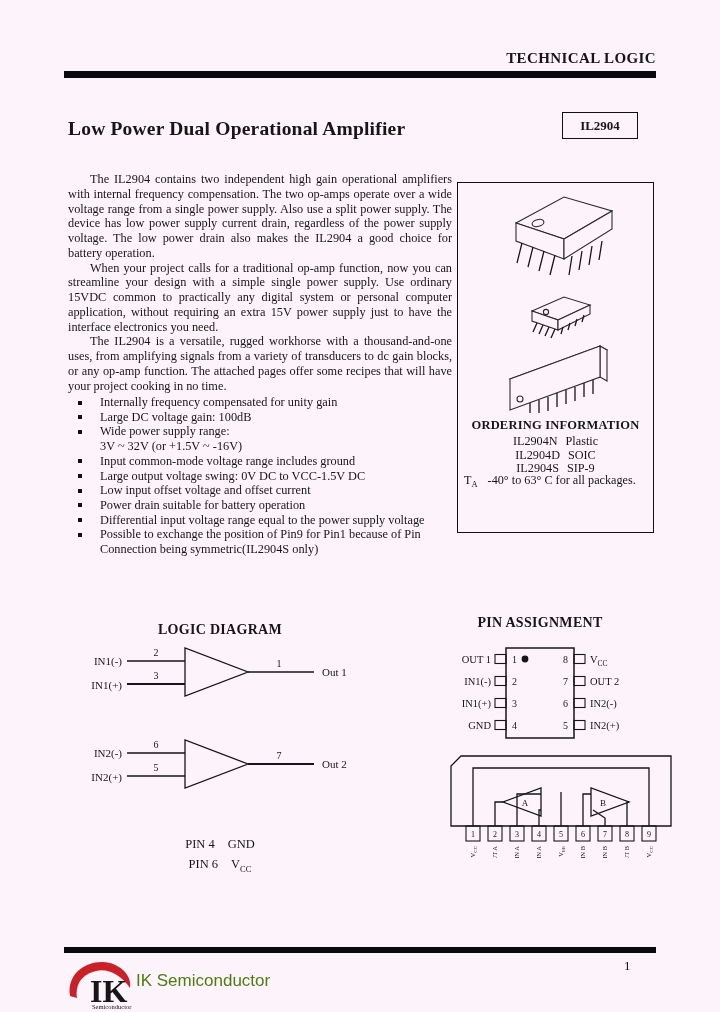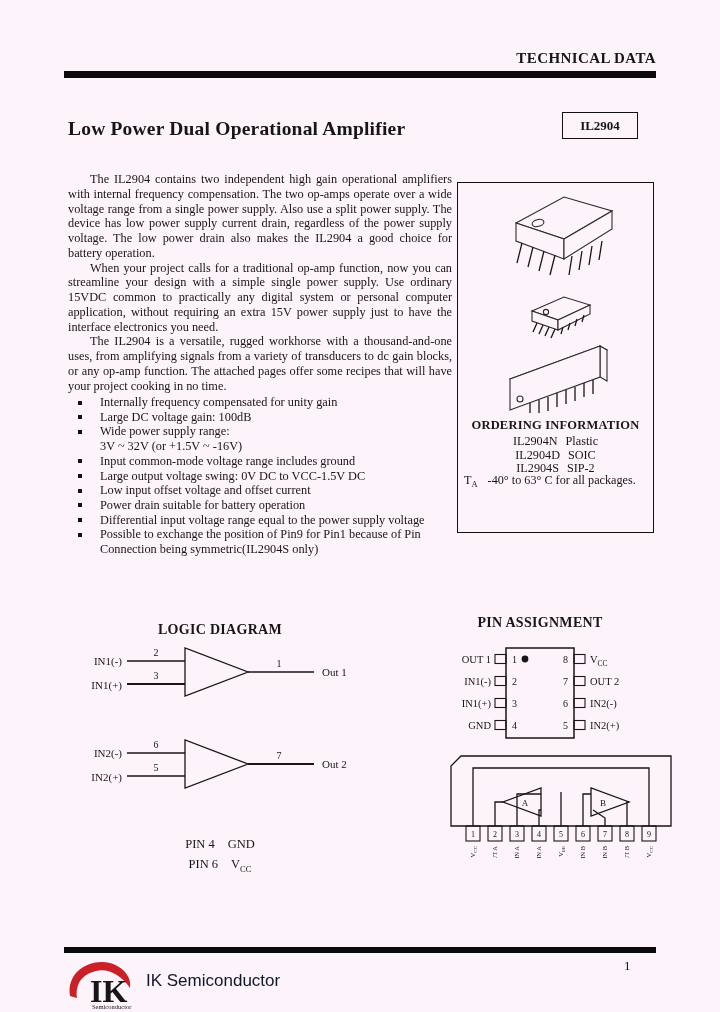--- a/index.html
+++ b/index.html
@@ -34,34 +34,34 @@
   .order-temp{position:absolute;left:6px;top:290px;width:186px;font-size:12.2px;}
   .order-temp sub,.pin-note sub{font-size:8.5px;}
   .order-temp .tnote{margin-left:10px;}
 
   .logic-title{left:120px;top:622px;width:200px;text-align:center;font-size:14px;font-weight:bold;letter-spacing:.3px;}
   .pin-title{left:450px;top:615px;width:180px;text-align:center;font-size:14px;font-weight:bold;letter-spacing:.3px;}
 
   .pin-notes{left:140px;top:817px;width:160px;text-align:center;font-size:12.5px;line-height:15.5px;margin-top:20px;}
   .pin-note .lbl{margin-right:13px;}
 
-  .brand{left:146px;top:971px;font-size:17px;font-family:"Liberation Sans",sans-serif;color:#0f172a;}
+  .brand{left:136px;top:971px;font-size:17px;font-family:"Liberation Sans",sans-serif;color:#4d7c0f;}
   .pageno{left:624px;top:958px;font-size:13px;}
 
   svg .ln{stroke:#161616;stroke-width:1.3;fill:none;}
   svg .ln2{stroke:#161616;stroke-width:2;fill:none;}
   svg .shape{stroke:#2b2b2b;stroke-width:1.1;fill:#fdf3fa;}
   svg text{font-family:"Liberation Serif",serif;fill:#161616;}
 </style>
 </head>
 <body>
 
 <div class="page">
 
-  <div class="abs tech-data">TECHNICAL DATA</div>
+  <div class="abs tech-data">TECHNICAL LOGIC</div>
   <div class="abs rule rule-top"></div>
 
   <div class="abs title">Low Power Dual Operational Amplifier</div>
   <div class="abs part-box">
     <span>IL2904</span>
   </div>
 
   <div class="abs paras">
     <p>The IL2904 contains two independent high gain operational amplifiers with internal frequency compensation. The two op-amps operate over a wide voltage range from a single power supply. Also use a split power supply. The device has low power supply current drain, regardless of the power supply voltage. The low power drain also makes the IL2904 a good choice for battery operation.</p>
     <p>When your project calls for a traditional op-amp function, now you can streamline your design with a simple single power supply. Use ordinary 15VDC common to practically any digital system or personal computer application, without requiring an extra 15V power supply just to have the interface electronics you need.</p>
@@ -110,21 +110,21 @@
     </svg>
     <div class="order-title">ORDERING INFORMATION</div>
     <div class="order-rows">
       <div class="order-row">
         <span>IL2904N</span><span>Plastic</span>
       </div>
       <div class="order-row">
         <span>IL2904D</span><span>SOIC</span>
       </div>
       <div class="order-row">
-        <span>IL2904S</span><span>SIP-2</span>
+        <span>IL2904S</span><span>SIP-9</span>
       </div>
     </div>
     <div class="order-temp">
       <span>T</span><sub>A</sub><span class="tnote">-40° to 63° C for all packages.</span>
     </div>
   </div>
 
   <div class="abs logic-title">LOGIC DIAGRAM</div>
 
   <svg class="abs" style="left:72px;top:644px;" width="320" height="155" viewBox="0 0 320 155">

